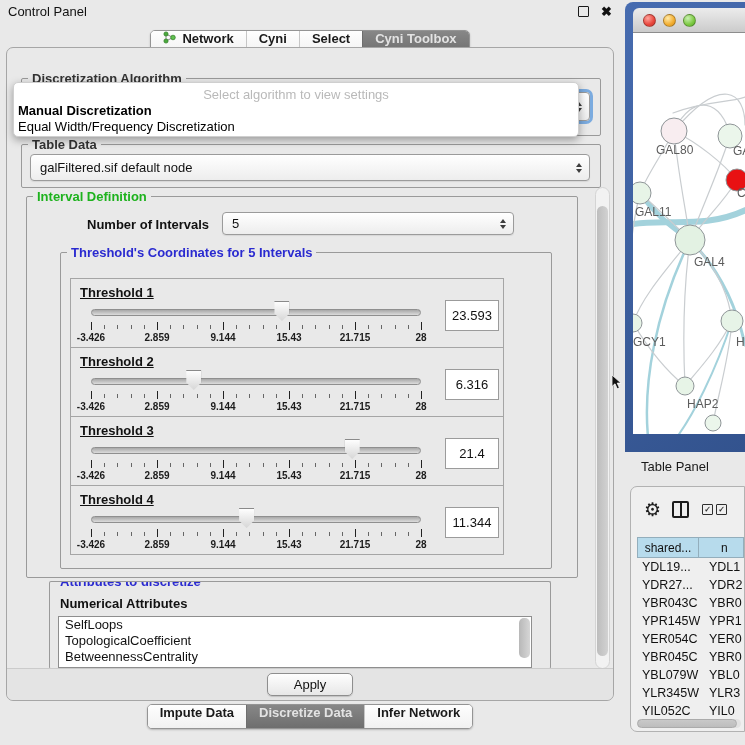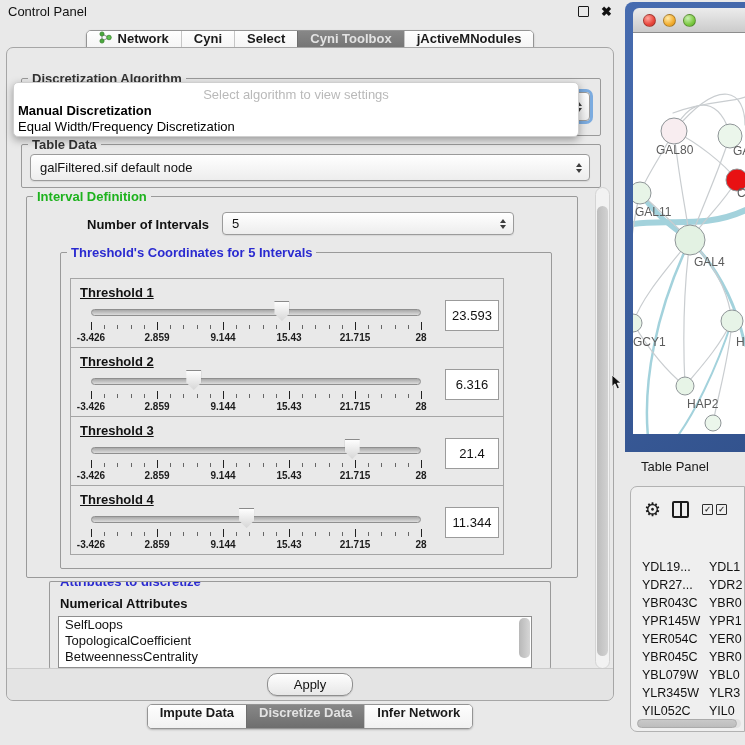--- a/index.html
+++ b/index.html
@@ -52,21 +52,21 @@
   .tick-labels{position:absolute;left:20px;top:53px;width:330px;height:12px;}
   .tick-label{position:absolute;transform:translateX(-50%);font-size:10px;font-weight:bold;color:#1c1c1c;white-space:nowrap;}
   .vbox{position:absolute;left:374px;top:21px;width:54px;height:31px;background:#fff;border:1px solid #9b9b9b;display:flex;align-items:center;justify-content:center;font-size:13px;box-sizing:border-box;}
   
   .attr-sub{position:absolute;left:10px;top:14px;font-size:13px;font-weight:bold;}
   .attr-list{position:absolute;left:8px;top:34px;width:474px;height:52px;background:#fff;border:1px solid #8e8e8e;overflow:hidden;box-sizing:border-box;}
   .attr-item{height:16px;line-height:16px;font-size:13px;padding-left:6px;white-space:nowrap;}
   .attr-scroll{position:absolute;right:1px;top:1px;width:11px;height:40px;background:linear-gradient(90deg,#b8b8b8,#d6d6d6);border-radius:5px;}
   
   .apply-bar{position:absolute;left:0;right:0;bottom:0;height:31px;background:#e4e4e4;border-top:1px solid #cbcbcb;border-radius:0 0 7px 7px;display:flex;align-items:center;justify-content:center;}
-  .apply-btn{min-width:64px;height:21px;border:1px solid #8e8e8e;border-radius:10px;background:linear-gradient(#fefefe,#e7e7e7);font-size:13px;display:flex;align-items:center;justify-content:center;padding:0 10px;box-shadow:0 1px 1px rgba(0,0,0,.15);}
+  .apply-btn{min-width:64px;height:21px;border:1px solid #8e8e8e;border-radius:5px;background:linear-gradient(#fefefe,#e7e7e7);font-size:13px;display:flex;align-items:center;justify-content:center;padding:0 10px;box-shadow:0 1px 1px rgba(0,0,0,.15);}
   .bottom-tabs{position:absolute;top:704px;left:0;width:620px;display:flex;justify-content:center;}
   
   .net-window{position:absolute;left:625px;top:2px;width:120px;height:450px;background:linear-gradient(145deg,#476cb0,#33538e);border-top-left-radius:8px;}
   .net-titlebar{position:absolute;left:8px;right:0;top:6px;height:24px;background:linear-gradient(#ececec,#cbcbcb);border-bottom:1px solid #8d8d8d;border-top-left-radius:6px;display:flex;align-items:center;padding-left:10px;}
   .light{width:13px;height:13px;border-radius:50%;margin-right:7px;border:1px solid rgba(0,0,0,.28);box-sizing:border-box;}
   .light.red{background:radial-gradient(circle at 35% 30%,#ffa49c,#e8463c 60%,#c23a30);}
   .light.yellow{background:radial-gradient(circle at 35% 30%,#ffeaa8,#f2ad30 60%,#cf9022);}
   .light.green{background:radial-gradient(circle at 35% 30%,#c9f0b2,#7cc942 60%,#57a82a);}
   .net-canvas{position:absolute;left:8px;right:0;top:31px;height:401px;background:#fff;overflow:hidden;}
   .node-label{font-size:12px;fill:#5c5c5c;font-family:"Liberation Sans",sans-serif;}
@@ -118,24 +118,20 @@
 
     <span class="tab-label">Cyni</span>
   </div>
         <div class="tab">
 
     <span class="tab-label">Select</span>
   </div>
         <div class="tab selected">
 
     <span class="tab-label">Cyni Toolbox</span>
-  </div>
-        <div class="tab">
-
-    <span class="tab-label">jActiveMNodules</span>
   </div>
       </div>
   </div>
 
   <div class="main-panel">
 
     <div class="group" style="left:14px;top:30px;width:578px;height:56px;">
       <div class="legend plain">Discretization Algorithm</div>
       <div class="combo focus" style="left:8px;right:10px;top:13px;height:27px;">
         <span class="stepper">
@@ -453,20 +449,24 @@
 </div>
 
 <div class="tp-title">Table Panel</div>
 <div class="tpanel">
   <div class="tp-toolbar">
     <span class="gear">⚙</span>
     <span class="colicon"></span>
     <span class="cb">✓</span>
     <span class="cb">✓</span>
   </div>
+  <div class="tp-header">
+    <div class="tp-hcell c1">shared...</div>
+    <div class="tp-hcell c2">n</div>
+  </div>
   <div class="tp-rows" id="tp-rows">
       <div class="tp-row">
     <div class="tp-cell1">YDL19...</div>
     <div class="tp-cell2">YDL1</div>
   </div>
       <div class="tp-row">
     <div class="tp-cell1">YDR27...</div>
     <div class="tp-cell2">YDR2</div>
   </div>
       <div class="tp-row">

